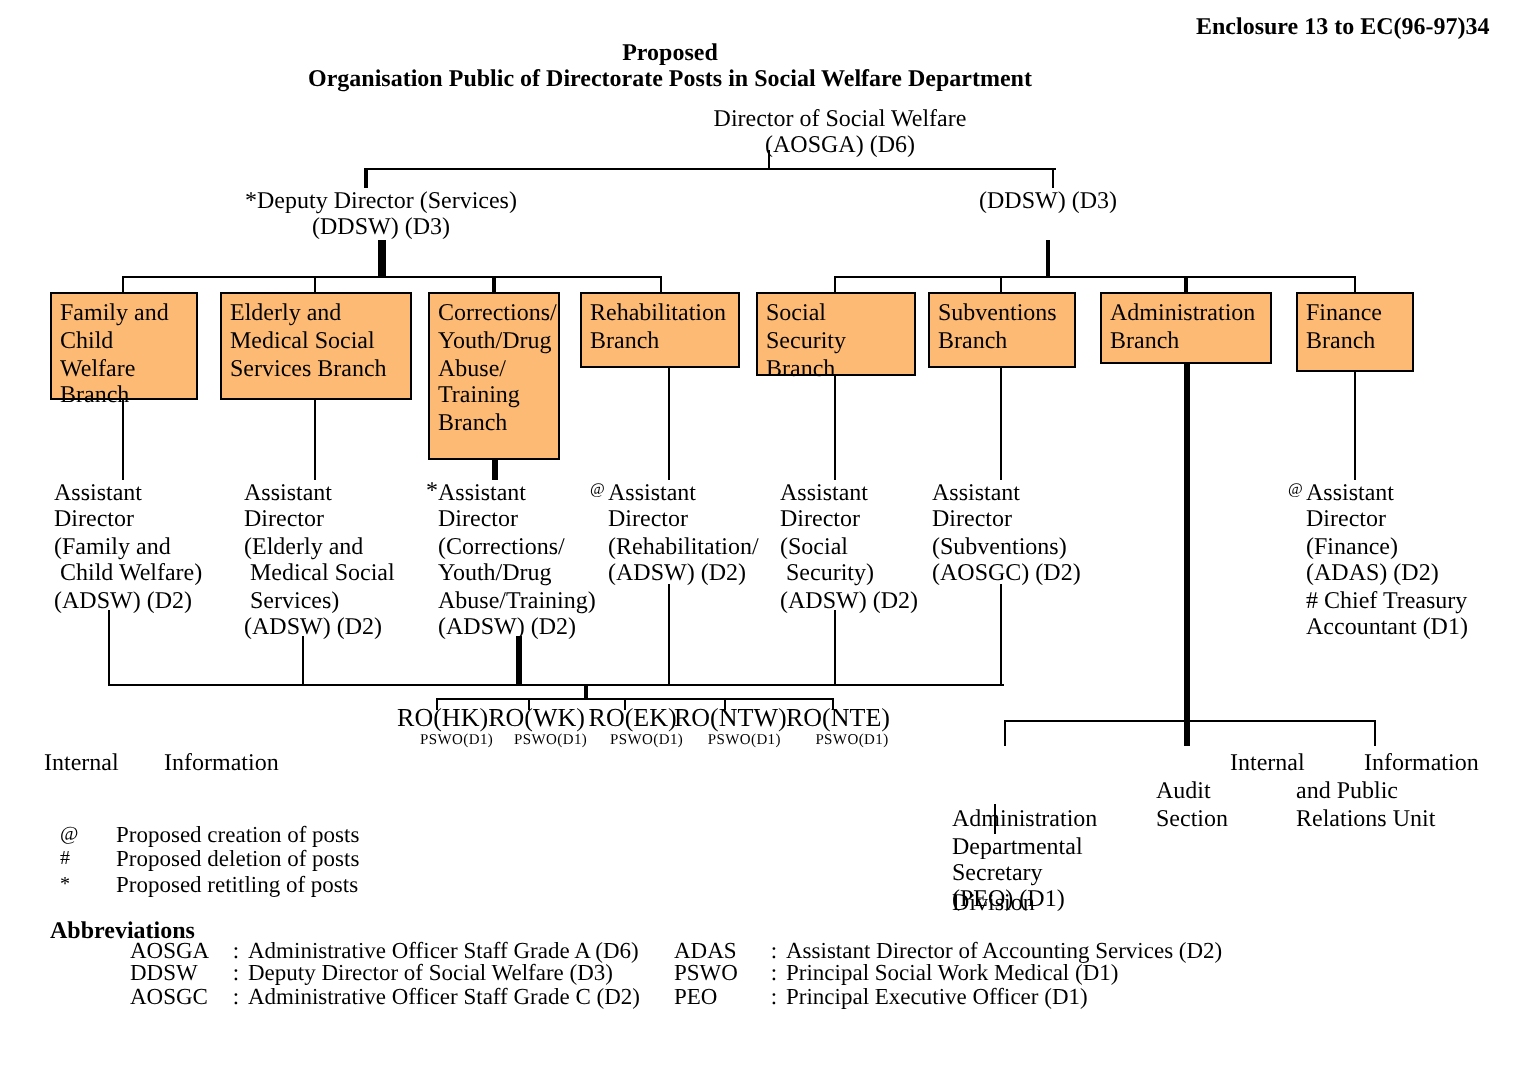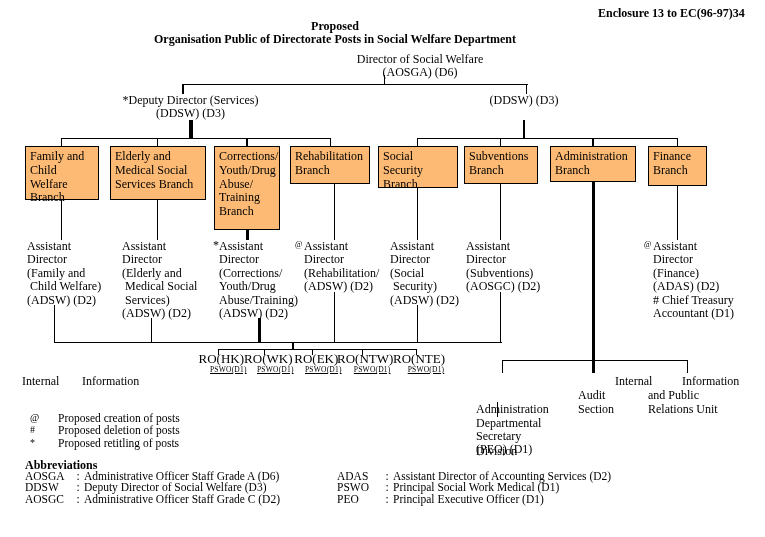--- a/index.html
+++ b/index.html
@@ -19,28 +19,28 @@
     font-size:12px; line-height:13.8px; padding:3px 2px 2px 4px;
     white-space:pre-line;
   }
   .ad { position:absolute; font-size:12px; line-height:13.4px; }
   .ad .txt { white-space:pre; display:block; }
   .pfx-ast { position:absolute; left:-6px; top:-1px; font-size:12px; }
   .pfx-at  { position:absolute; left:-9px; top:-2px; font-size:8px; }
   .sup { font-size:8px; vertical-align:5px; }
   .ro { position:absolute; top:352px;text-align:center; }
   .ro-name { font-size:13px; line-height:14px; }
-  .ro-post { font-size:7.5px; line-height:8px; margin-left:14px; letter-spacing:0.2px;text-decoration:underline; }
+  .ro-post { font-size:7.5px; line-height:8px; margin-left:14px; letter-spacing:0.2px; }
   .unit { position:absolute; font-size:12px; line-height:14px; white-space:pre; }
   .lg-row { font-size:11.5px; line-height:12.3px; }
   .lg-sym { display:inline-block; width:28px; font-size:10px; vertical-align:1px; }
   .ab-row { font-size:11.5px; line-height:11.4px; white-space:nowrap; }
   .ab-row .ab { display:inline-block; }
   .ab-row .co { display:inline-block; text-align:center; }
-  .colL .ab { width:47px; } .colL .co { width:12px; }
+  .colL .ab { width:47px;margin-left:40px; } .colL .co { width:12px; }
   .colR .ab { width:44px; } .colR .co { width:12px; }
 </style>
 </head>
 <body>
 
 <div class="abs b" style="left:598px;top:6px;font-size:12px">Enclosure 13 to EC(96-97)34</div>
 
 <div class="abs ctr b" style="left:35px;top:20px;width:600px;font-size:12px;line-height:12.5px">
   <div>Proposed</div>
   <div>Organisation Public of Directorate Posts in Social Welfare Department</div>

